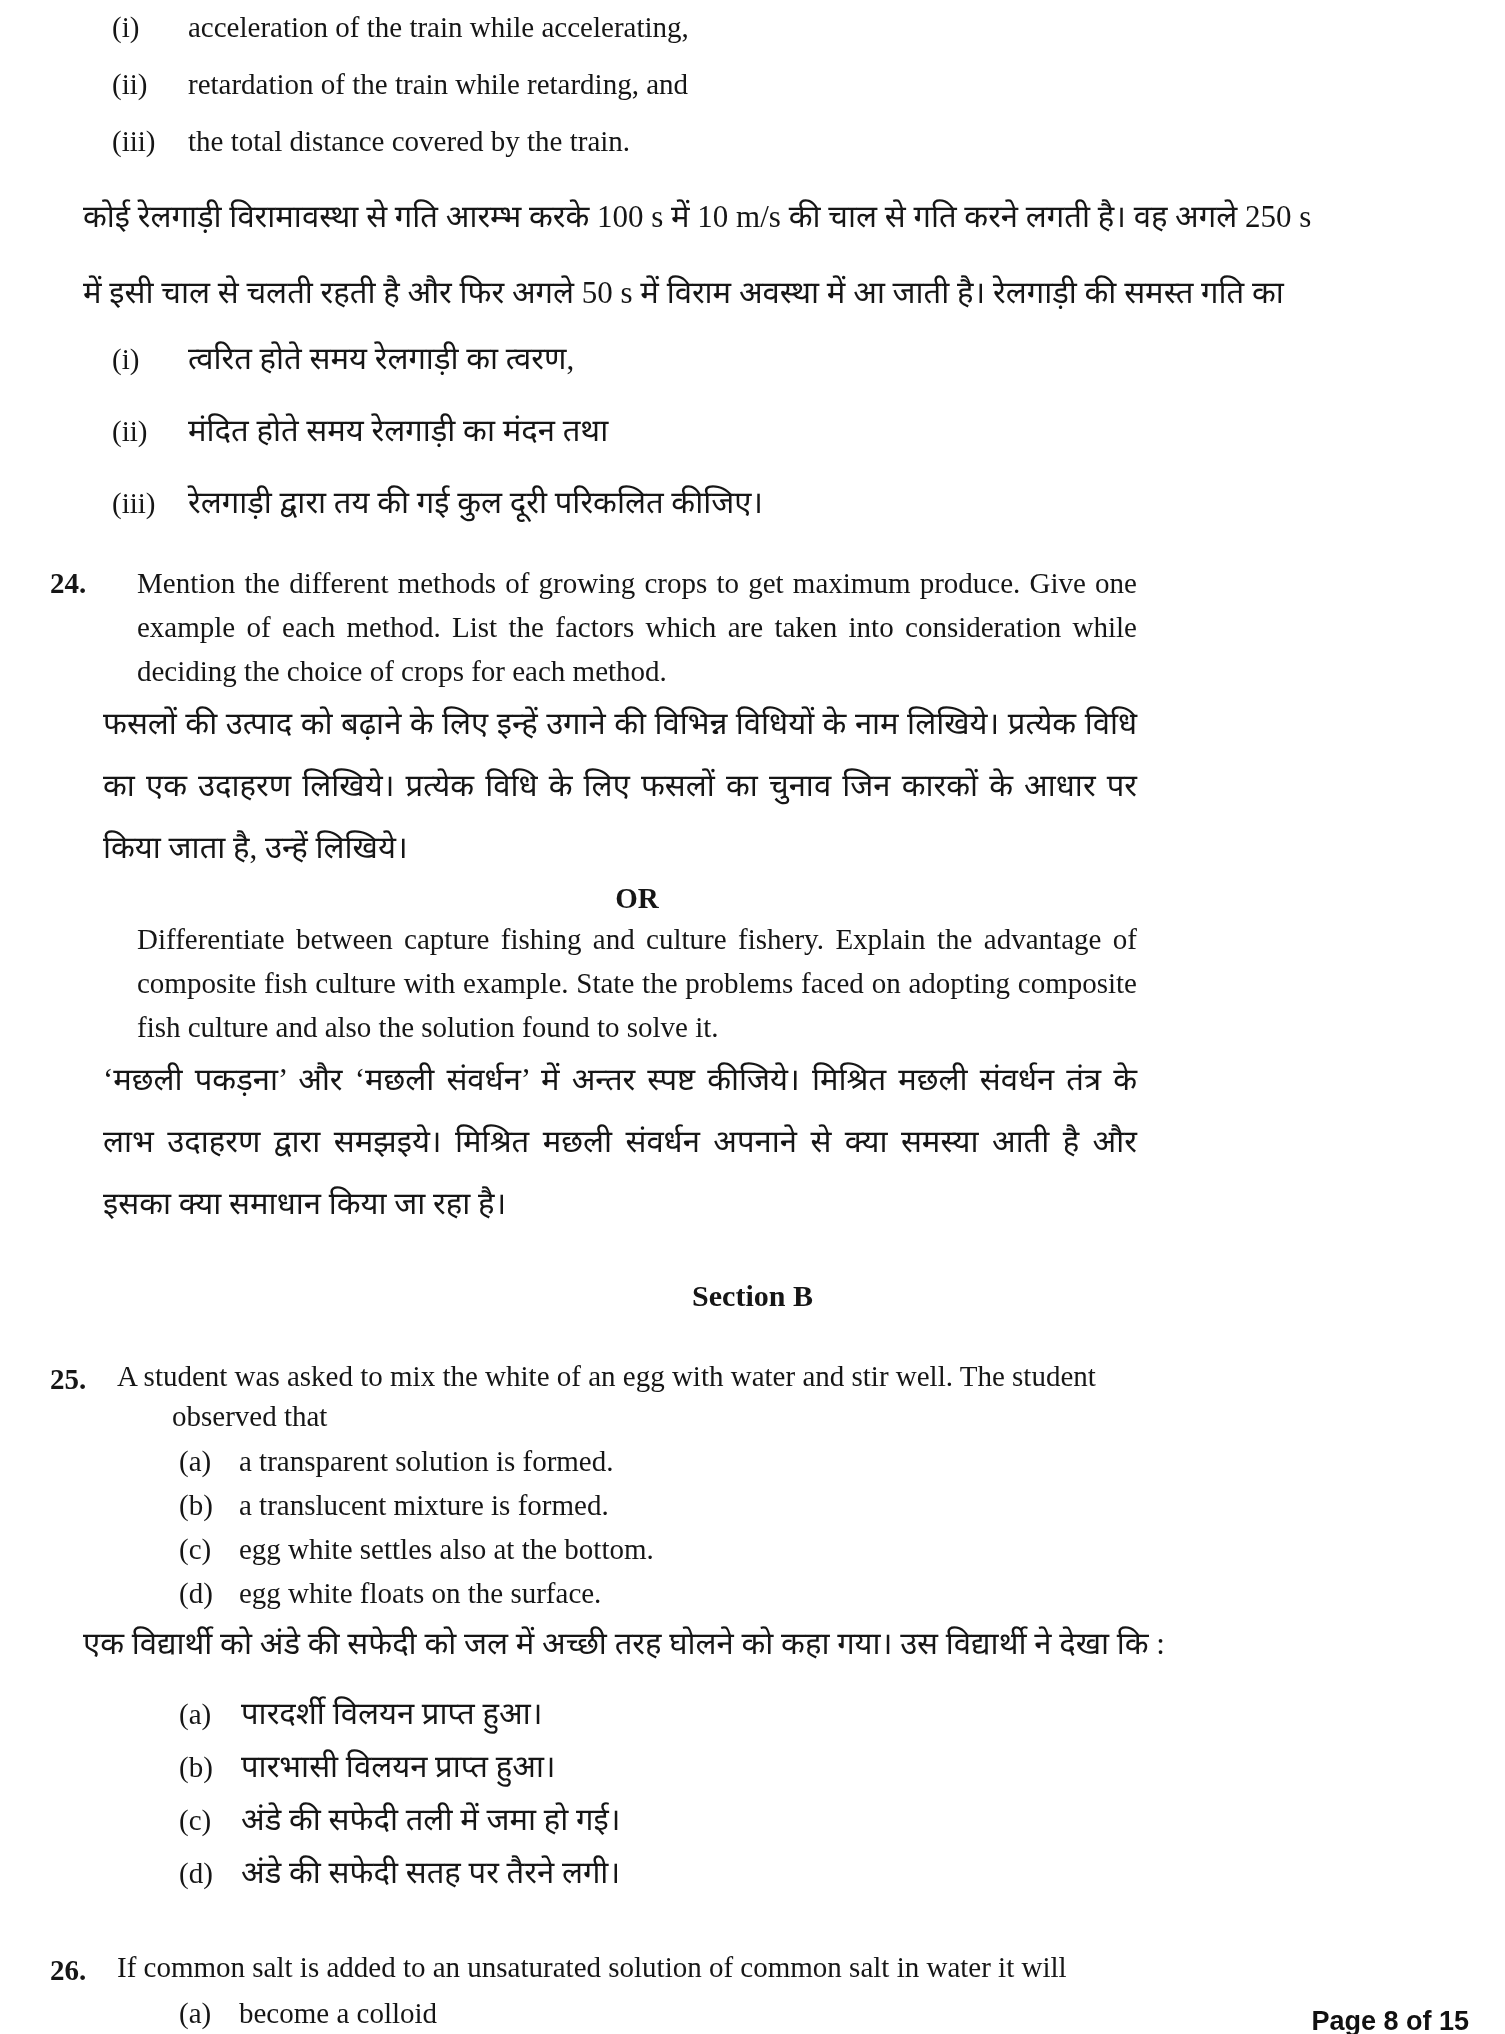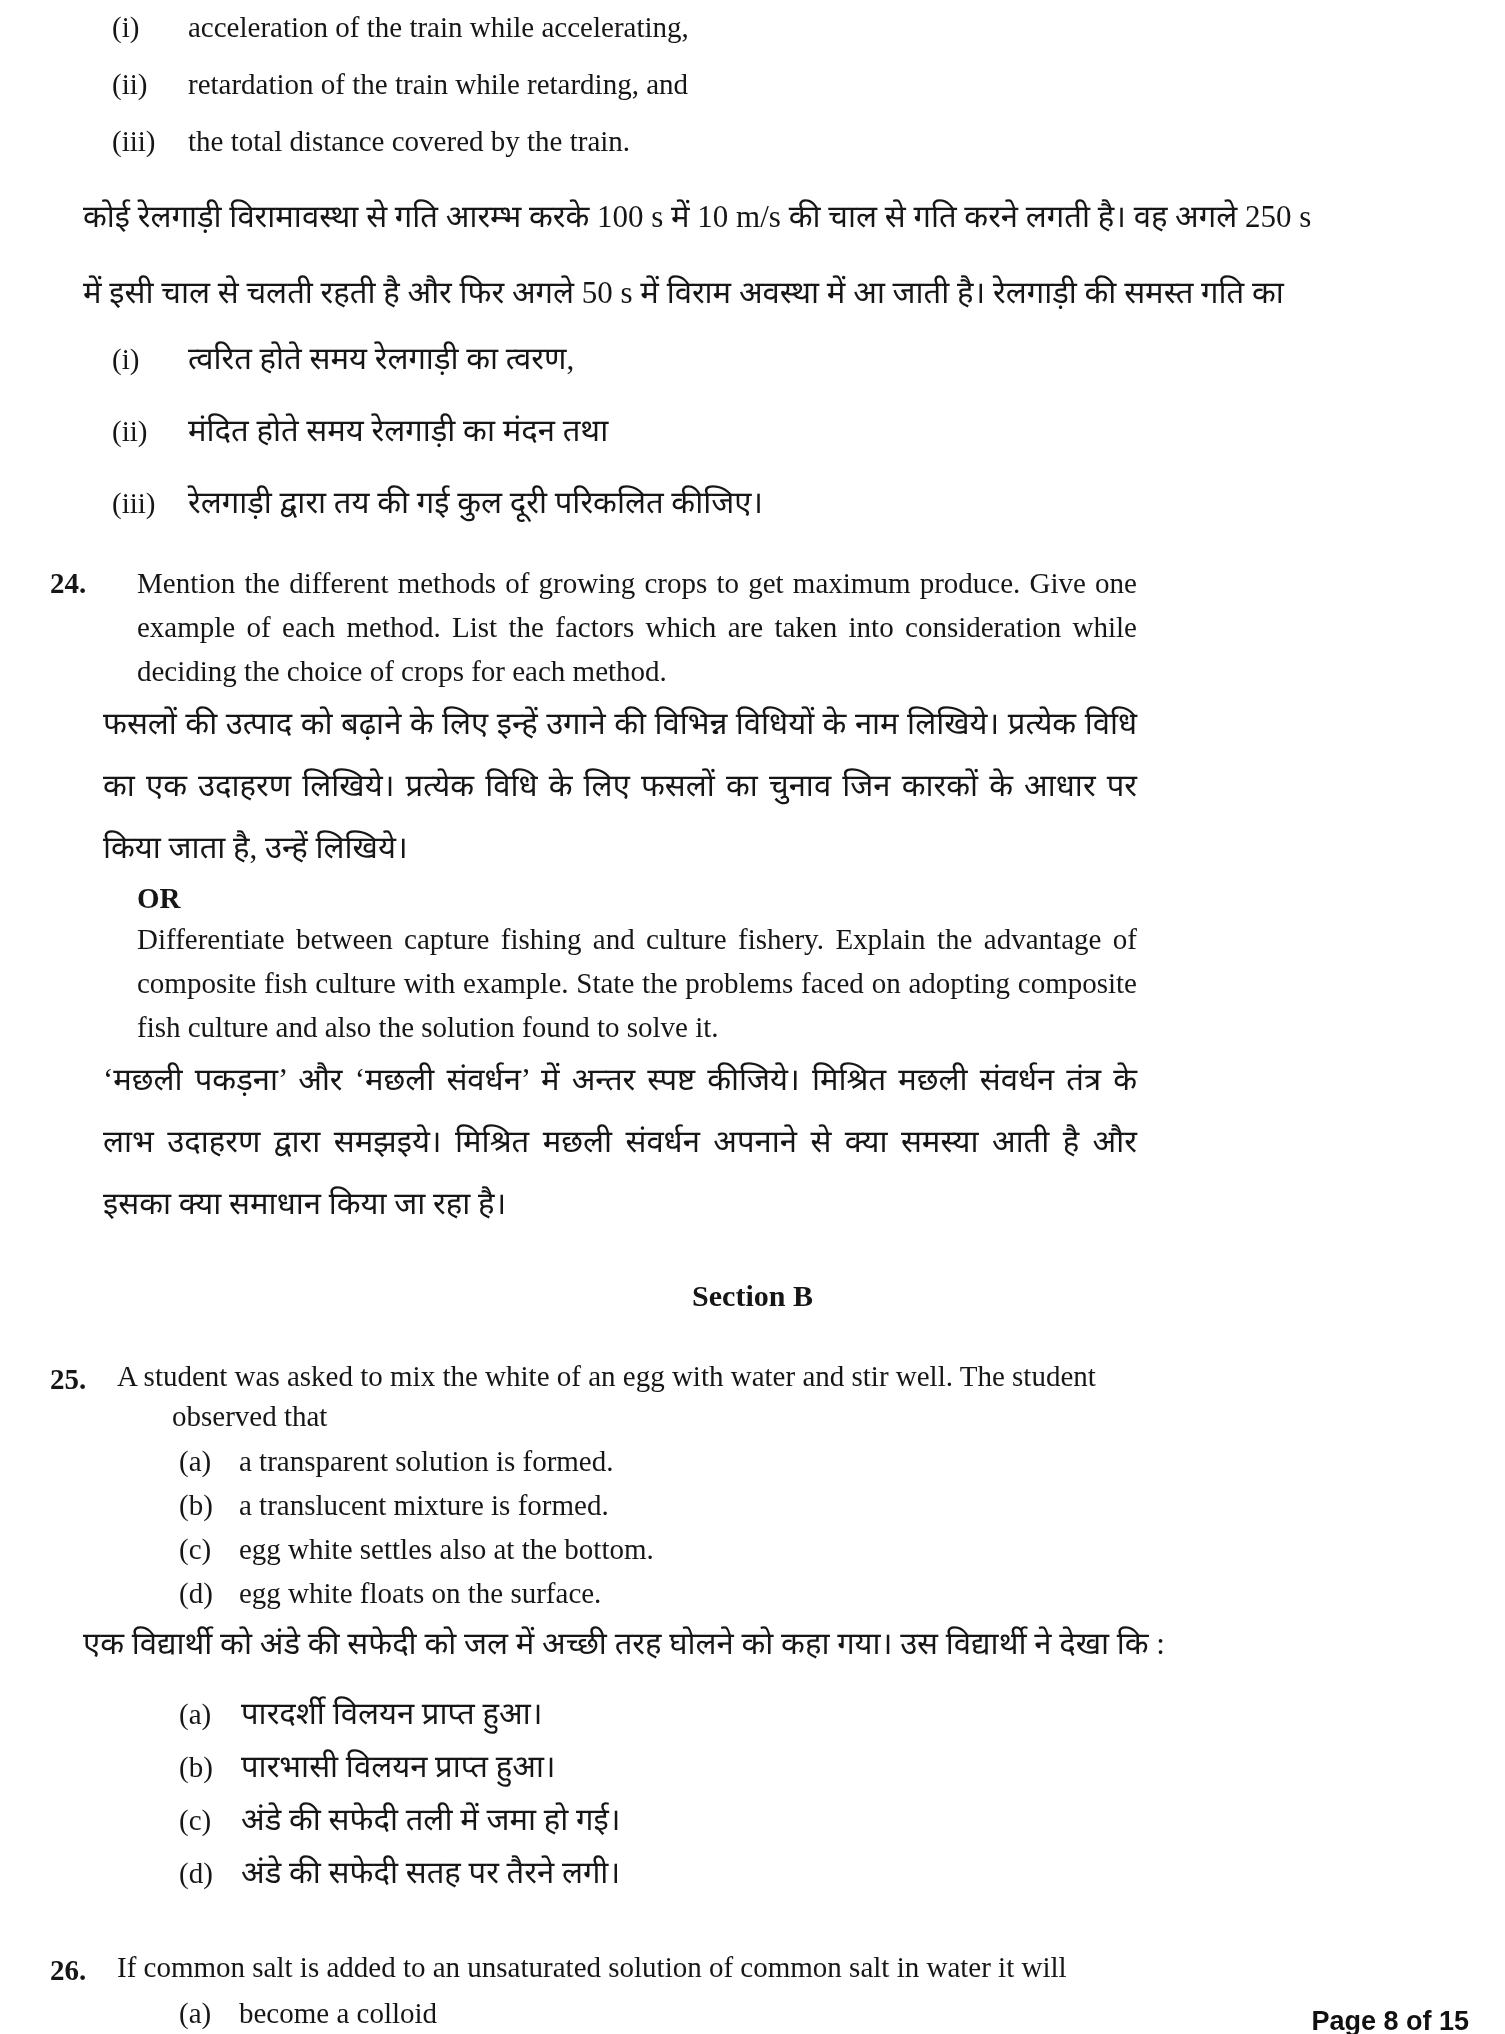--- a/index.html
+++ b/index.html
@@ -53,21 +53,21 @@
     text-align: justify;
   }
   .para-hi {
     font-size: 31px;
     line-height: 62px;
     margin-left: -34px;
     text-align: justify;
   }
   .q24 { margin-top: 36px; gap: 20px; }
   .or-label {
-    text-align: left;
+    text-align: center;
     font-weight: bold;
     font-size: 29px;
     line-height: 34px;
     margin-top: 2px;
     margin-bottom: 2px;
   }
 
   .section-heading {
     text-align: center;
     font-weight: bold;

